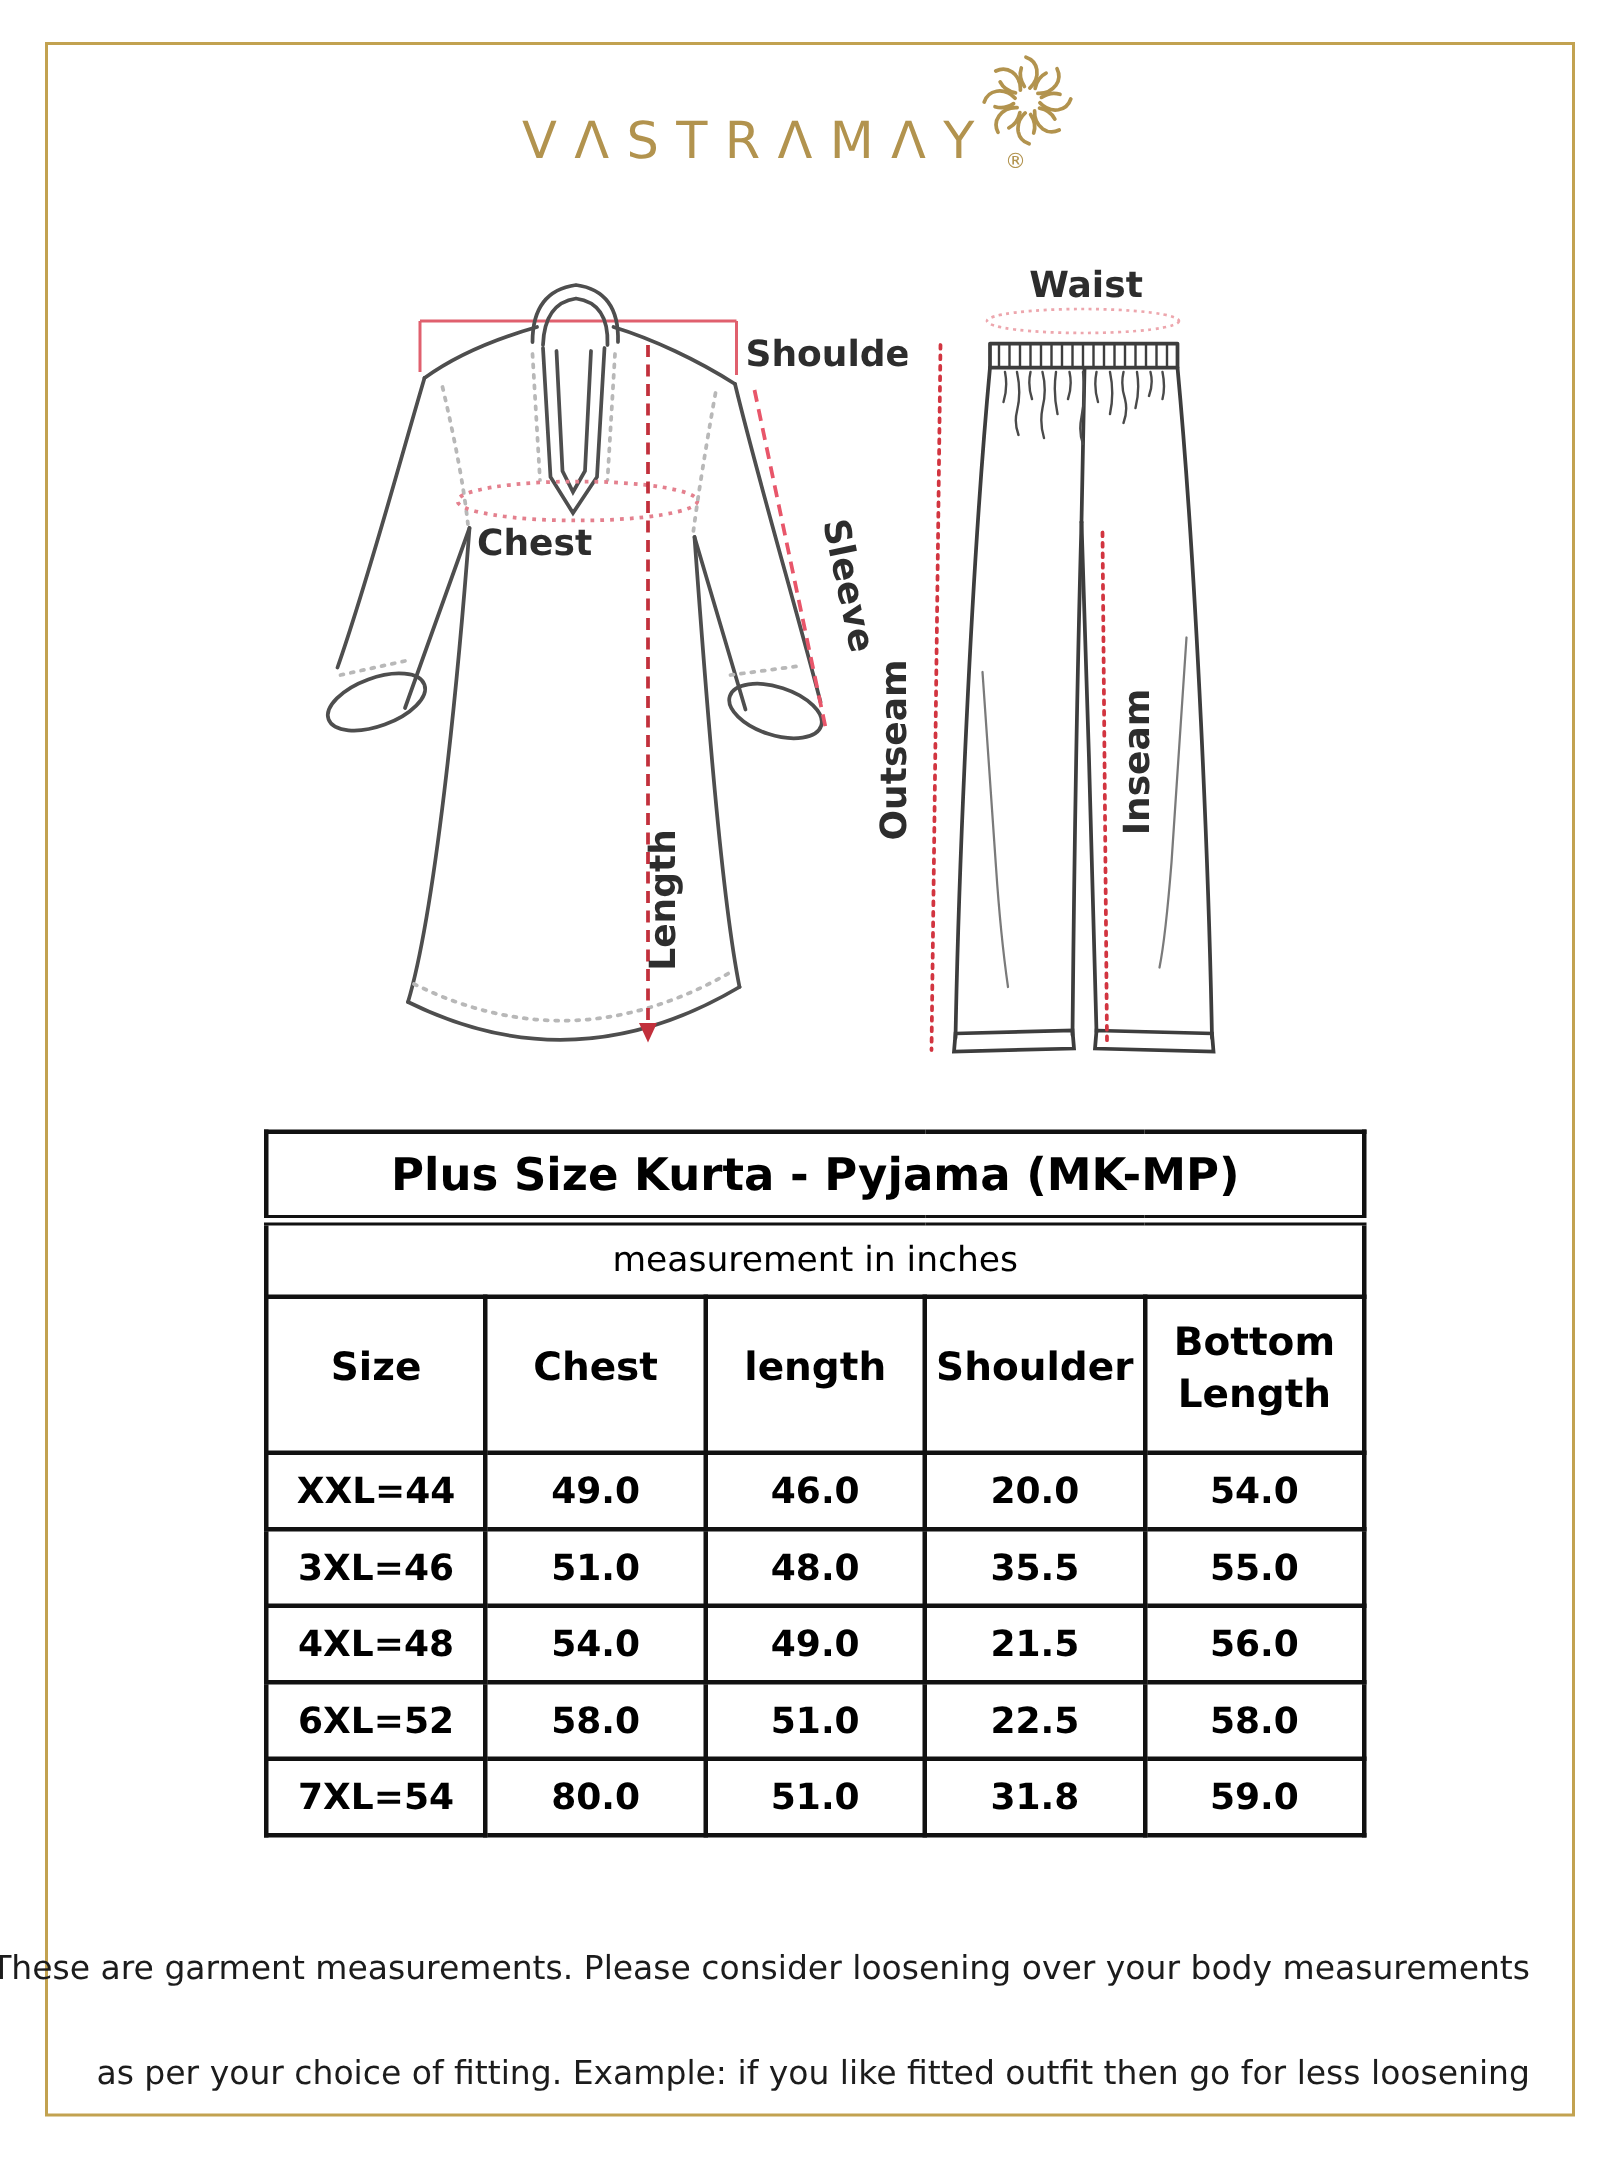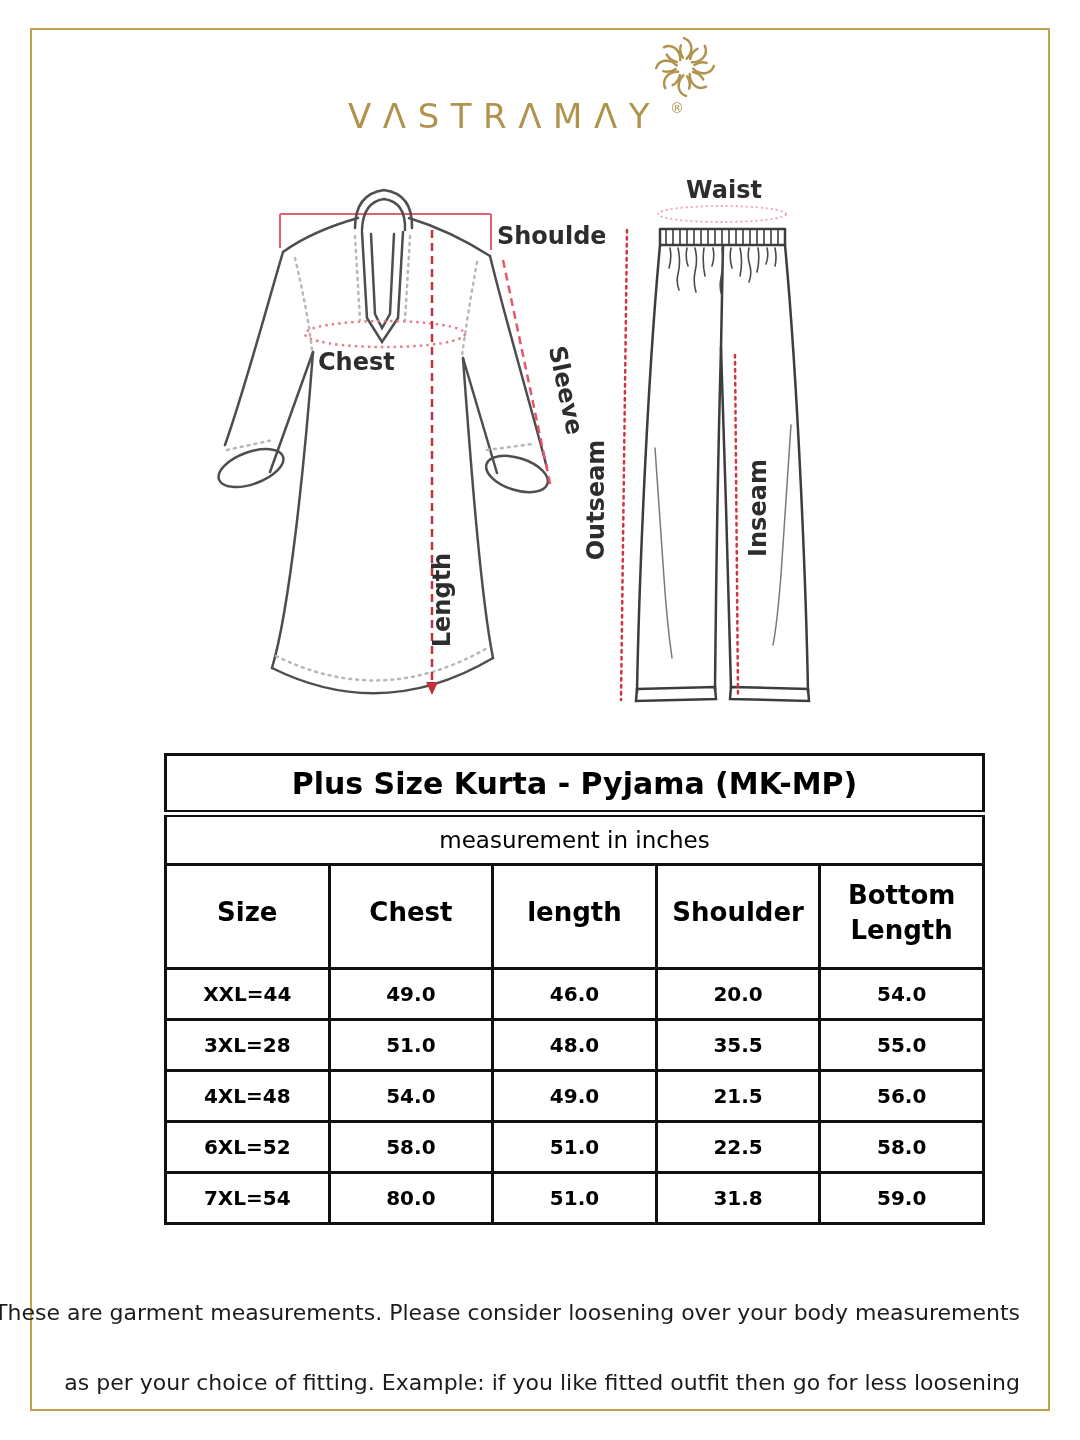--- a/index.html
+++ b/index.html
@@ -1,38 +1,38 @@
 <!DOCTYPE html>
 <html><head>
 <meta charset="utf-8">
 <style>
   html,body{margin:0;padding:0;background:#fff;}
   #page{position:relative;width:1080px;height:1440px;background:#ffffff;overflow:hidden;
         font-family:"DejaVu Sans","Liberation Sans",sans-serif;color:#1f1f1f;}
   .frame{position:absolute;left:30px;top:28px;width:1016px;height:1379px;
          border:2px solid #c2a250;}
   
-  .brand{position:absolute;left:348px;top:96px;font-size:34px;letter-spacing:0.34em;
+  .brand{position:absolute;left:348px;top:74px;font-size:34px;letter-spacing:0.34em;
          color:#b2934e;font-weight:400;white-space:nowrap;}
   .flower{position:absolute;left:650px;top:34px;width:70px;height:66px;}
   .regmark{position:absolute;left:670px;top:100px;font-size:14px;color:#b2934e;}
   
   .kurta-svg{position:absolute;left:105px;top:178px;width:500px;height:562px;}
   .pyjama-svg{position:absolute;left:575px;top:165px;width:300px;height:565px;}
   .diag-label{font-family:"DejaVu Sans",sans-serif;font-size:24px;font-weight:600;fill:#2d2d2d;}
   
-  table.sizes{position:absolute;left:164px;top:753px;width:821px;border-collapse:collapse;
+  table.sizes{position:absolute;left:176px;top:753px;width:735px;border-collapse:collapse;
               table-layout:fixed;}
   table.sizes td,table.sizes th{border:3px solid #111;text-align:center;vertical-align:middle;
               font-family:"DejaVu Sans","Liberation Sans",sans-serif;color:#000;}
   .t-title{height:52px;font-size:30px;font-weight:bold;
            font-family:"Liberation Sans",sans-serif;border-bottom:7px double #111 !important;}
   .t-sub{height:44px;font-size:23px;font-weight:normal;}
   th.t-head{height:92px;font-size:26px;font-weight:bold;vertical-align:bottom;padding-bottom:8px;line-height:1.35;}
-  td.t-cell{height:46px;font-size:20px;font-weight:bold;margin-top:40px;}
+  td.t-cell{height:46px;font-size:24px;font-weight:bold;margin-top:40px;}
   
   .note-line{position:absolute;right:60px;white-space:nowrap;font-size:22px;color:#1c1c1c;
              font-family:"DejaVu Sans",sans-serif;}
   .note-1{top:1300px;}
   .note-2{top:1342px;margin-top:28px;}
 </style>
 </head>
 <body>
 
 <div id="page">
@@ -154,21 +154,21 @@
         <th class="t-head">Bottom Length</th>
       </tr>
       <tr>
         <td class="t-cell">XXL=44</td>
         <td class="t-cell">49.0</td>
         <td class="t-cell">46.0</td>
         <td class="t-cell">20.0</td>
         <td class="t-cell">54.0</td>
       </tr>
       <tr>
-        <td class="t-cell">3XL=28</td>
+        <td class="t-cell">3XL=46</td>
         <td class="t-cell">51.0</td>
         <td class="t-cell">48.0</td>
         <td class="t-cell">35.5</td>
         <td class="t-cell">55.0</td>
       </tr>
       <tr>
         <td class="t-cell">4XL=48</td>
         <td class="t-cell">54.0</td>
         <td class="t-cell">49.0</td>
         <td class="t-cell">21.5</td>

